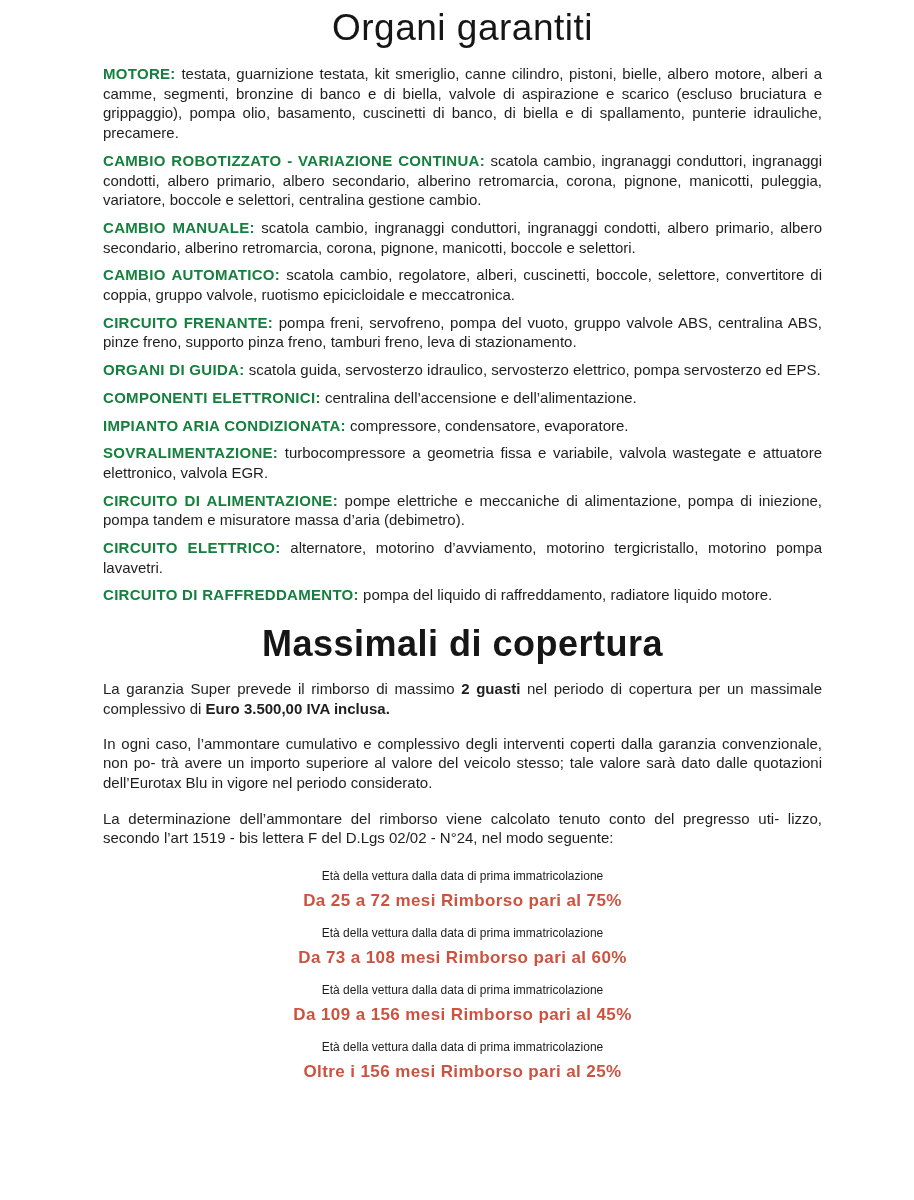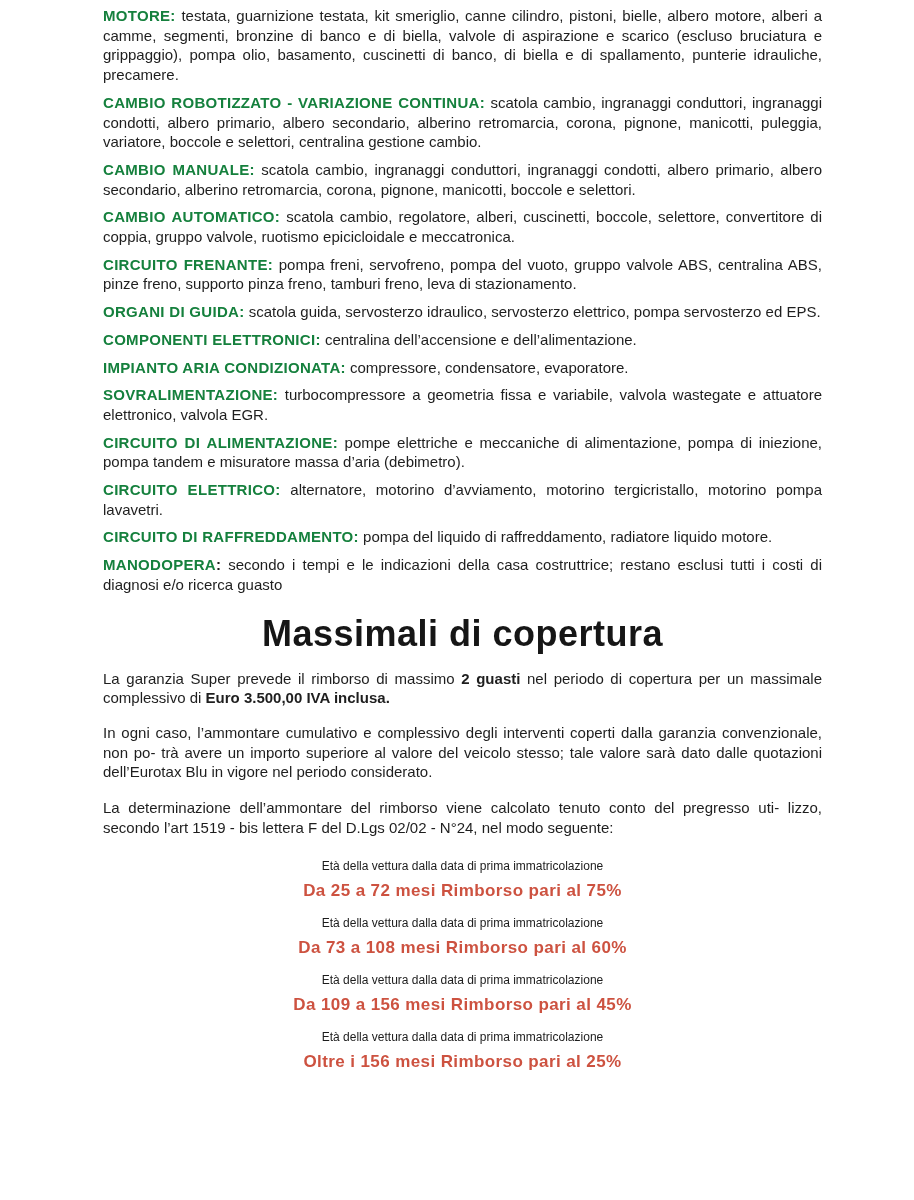--- a/index.html
+++ b/index.html
@@ -70,20 +70,21 @@
     font-weight:bold;
     color:#cd5240;
     letter-spacing:0.4px;
   }
 </style>
 </head>
 <body>
 
 <div class="page">
 
+  <h1 class="doc-title">Organi garantiti</h1>
 
   <p class="sec"><span class="hl">MOTORE</span><span class="hl">:</span> <span>testata, guarnizione testata, kit smeriglio, canne cilindro, pistoni, bielle, albero motore, alberi a camme, segmenti, bronzine di banco e di biella, valvole di aspirazione e scarico (escluso bruciatura e grippaggio), pompa olio, basamento, cuscinetti di banco, di biella e di spallamento, punterie idrauliche, precamere.</span></p>
 
   <p class="sec"><span class="hl">CAMBIO ROBOTIZZATO - VARIAZIONE CONTINUA</span><span class="hl">:</span> <span>scatola cambio, ingranaggi conduttori, ingranaggi condotti, albero primario, albero secondario, alberino retromarcia, corona, pignone, manicotti, puleggia, variatore, boccole e selettori, centralina gestione cambio.</span></p>
 
   <p class="sec"><span class="hl">CAMBIO MANUALE</span><span class="hl">:</span> <span>scatola cambio, ingranaggi conduttori, ingranaggi condotti, albero primario, albero secondario, alberino retromarcia, corona, pignone, manicotti, boccole e selettori.</span></p>
 
   <p class="sec"><span class="hl">CAMBIO AUTOMATICO</span><span class="hl">:</span> <span>scatola cambio, regolatore, alberi, cuscinetti, boccole, selettore, convertitore di coppia, gruppo valvole, ruotismo epicicloidale e meccatronica.</span></p>
 
   <p class="sec"><span class="hl">CIRCUITO FRENANTE</span><span class="hl">:</span> <span>pompa freni, servofreno, pompa del vuoto, gruppo valvole ABS, centralina ABS, pinze freno, supporto pinza freno, tamburi freno, leva di stazionamento.</span></p>
@@ -95,21 +96,20 @@
   <p class="sec"><span class="hl">IMPIANTO ARIA CONDIZIONATA</span><span class="hl">:</span> <span>compressore, condensatore, evaporatore.</span></p>
 
   <p class="sec"><span class="hl">SOVRALIMENTAZIONE</span><span class="hl">:</span> <span>turbocompressore a geometria fissa e variabile, valvola wastegate e attuatore elettronico, valvola EGR.</span></p>
 
   <p class="sec"><span class="hl">CIRCUITO DI ALIMENTAZIONE</span><span class="hl">:</span> <span>pompe elettriche e meccaniche di alimentazione, pompa di iniezione, pompa tandem e misuratore massa d’aria (debimetro).</span></p>
 
   <p class="sec"><span class="hl">CIRCUITO ELETTRICO</span><span class="hl">:</span> <span>alternatore, motorino d’avviamento, motorino tergicristallo, motorino pompa lavavetri.</span></p>
 
   <p class="sec"><span class="hl">CIRCUITO DI RAFFREDDAMENTO</span><span class="hl">:</span> <span>pompa del liquido di raffreddamento, radiatore liquido motore.</span></p>
 
-  <p class="sec"><span class="hl">MANODOPERA</span><span class="colon-black">:</span> <span>secondo i tempi e le indicazioni della casa costruttrice; restano esclusi tutti i costi di diagnosi e/o ricerca guasto</span></p>
 
   <h2 class="doc-title2">Massimali di copertura</h2>
 
   <p class="para"><span>La garanzia Super prevede il rimborso di massimo </span><b>2 guasti</b><span> nel periodo di copertura per un massimale complessivo di </span><b>Euro 3.500,00 IVA inclusa.</b></p>
 
   <p class="para" style="margin-bottom:16px;">In ogni caso, l’ammontare cumulativo e complessivo degli interventi coperti dalla garanzia convenzionale, non po- trà avere un importo superiore al valore del veicolo stesso; tale valore sarà dato dalle quotazioni dell’Eurotax Blu in vigore nel periodo considerato.</p>
 
   <p class="para" style="margin-bottom:18px;">La determinazione dell’ammontare del rimborso viene calcolato tenuto conto del pregresso uti- lizzo, secondo l’art 1519 - bis lettera F del D.Lgs 02/02 - N°24, nel modo seguente:</p>
 
   <div class="rimborso">

